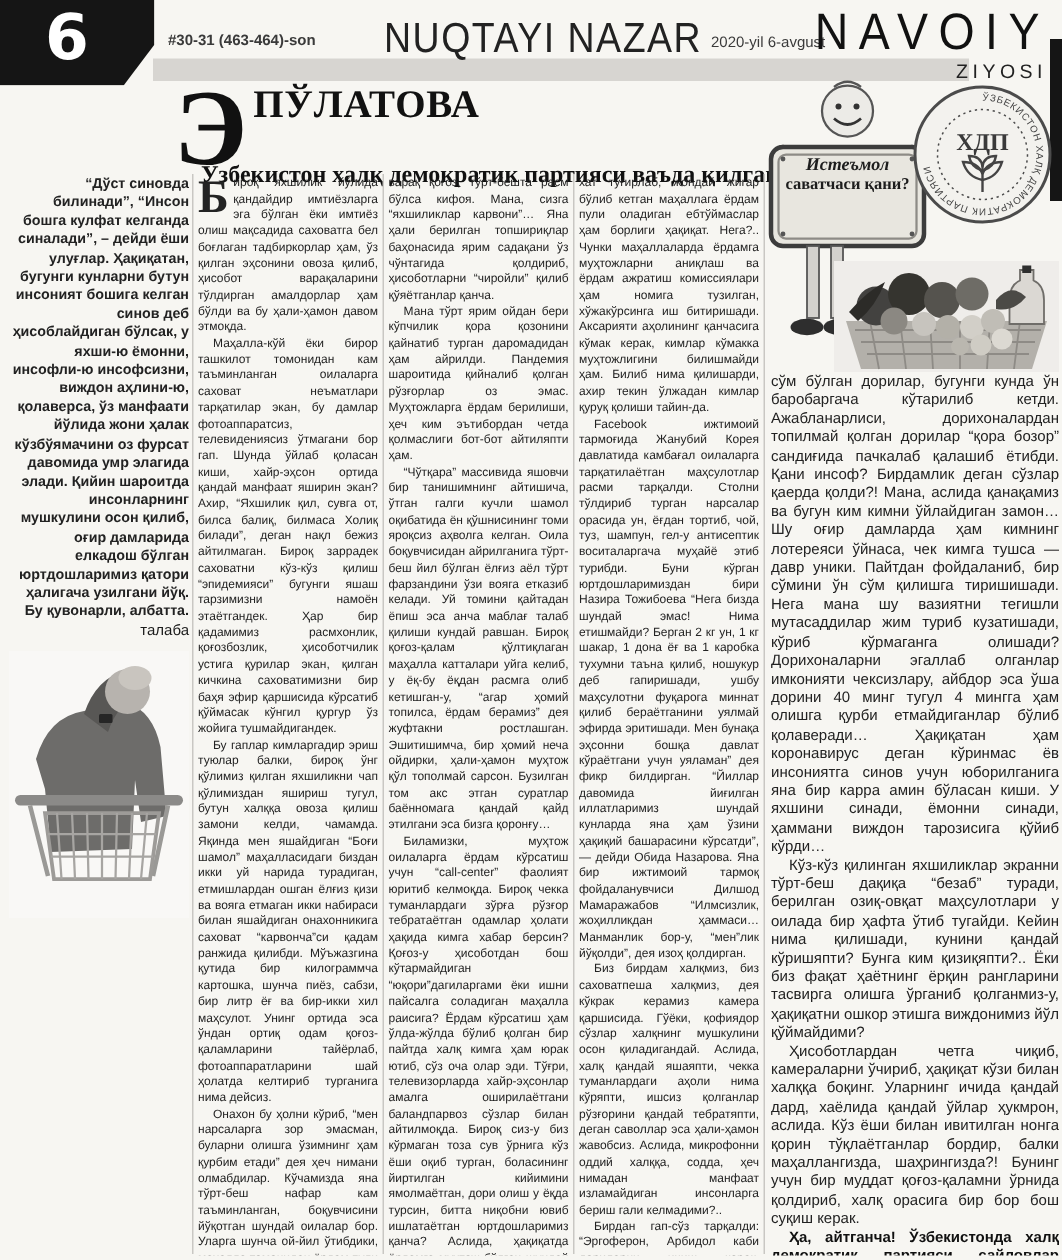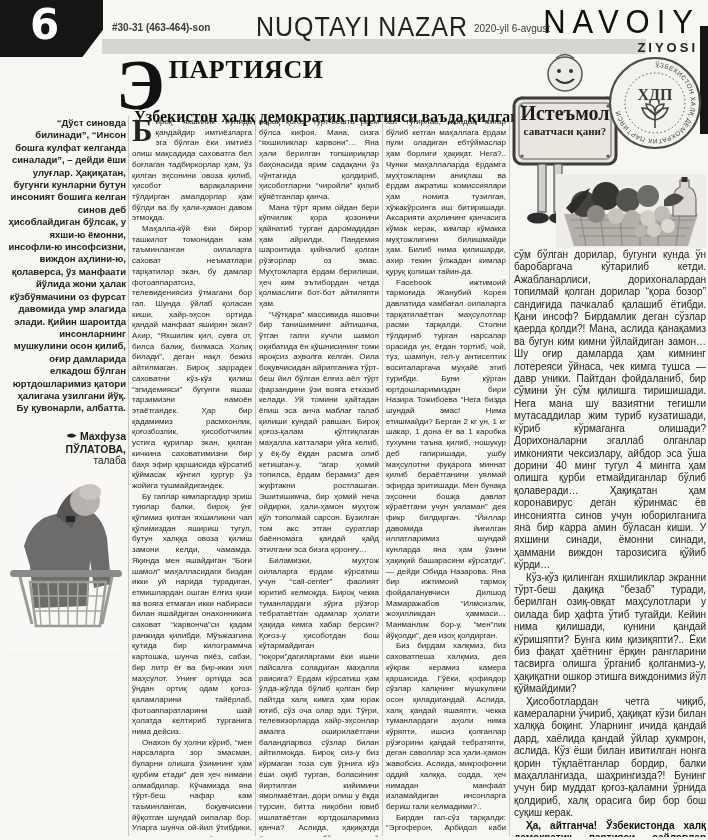--- a/index.html
+++ b/index.html
@@ -10,21 +10,21 @@
   .pagenum-box{position:absolute;left:0;top:0;width:103px;height:57px;background:#151515;
         clip-path:polygon(0 0,100% 0,100% 52%,80% 100%,0 100%);}
   .pagenum{position:absolute;left:30px;top:0px;color:#fff;font-size:42px;font-weight:bold;
         font-family:"DejaVu Sans",sans-serif;}
   .issue{position:absolute;left:112px;top:22px;font-size:10px;color:#3a3a3a;font-weight:bold;}
   .section-title{position:absolute;left:256px;top:10px;font-size:25px;letter-spacing:1px;color:#222;
         font-family:"Liberation Sans",sans-serif;transform:scaleY(1.12);transform-origin:top left;}
   .date{position:absolute;left:474px;top:23px;font-size:10px;color:#3a3a3a;}
   .masthead{position:absolute;right:8px;top:2px;font-size:31px;letter-spacing:7px;color:#111;
         font-weight:500;transform:scaleY(1.1);transform-origin:top right;}
-  .masthead2{position:absolute;right:10px;top:40px;font-size:13px;font-weight:bold;letter-spacing:3px;color:#222;}
+  .masthead2{position:absolute;right:10px;top:40px;font-size:13px;font-weight:normal;letter-spacing:3px;color:#222;}
   .edge-strip{position:absolute;left:700px;top:26px;width:8px;height:108px;background:#151515;}
   
   .headline{position:absolute;left:116px;top:56px;width:402px;font-family:"Liberation Serif",serif;color:#111;}
   .dropcap-big{float:left;font-size:72px;line-height:58px;font-weight:bold;margin-right:4px;}
   .hl-line{font-size:26px;font-weight:bold;line-height:27px;letter-spacing:.5px;}
   .subtitle{position:absolute;left:134px;top:108px;width:386px;font-family:"Liberation Serif",serif;
         font-size:16px;font-weight:bold;color:#111;}
   
   .left-rail{position:absolute;left:6px;top:117px;width:120px;text-align:right;}
   .lead-text{font-size:9.5px;line-height:12.4px;font-weight:bold;color:#222;}
@@ -43,21 +43,21 @@
         font-family:"Liberation Serif",serif;}
   .col4{position:absolute;left:514px;top:249px;width:192px;height:588px;overflow:hidden;
         font-size:10px;line-height:12.4px;text-align:justify;color:#222;}
   .col4 p{margin:0;text-indent:12px;}
   .col4 p.first{text-indent:0;}
   .col4 p.boldp{font-weight:bold;color:#101010;}
   
   .mascot{position:absolute;left:510px;top:50px;width:110px;height:185px;}
   .sign-text{position:absolute;left:514px;top:102px;width:102px;text-align:center;
         font-family:"Liberation Serif",serif;font-weight:bold;color:#1d1d1d;}
-  .sign-text .l1{font-size:20px;}
+  .sign-text .l1{font-size:12px;font-style:italic;}
   .sign-text .l2{font-size:11px;}
   .emblem{position:absolute;left:608px;top:56px;width:94px;height:94px;}
   .basket{position:absolute;left:556px;top:174px;width:150px;height:74px;}
 </style>
 </head>
 <body>
 
 <div class="page">
 
   <div class="band"></div>
@@ -65,27 +65,26 @@
   <div class="pagenum">6</div>
   <div class="issue">#30-31 (463-464)-son</div>
   <div class="section-title">NUQTAYI NAZAR</div>
   <div class="date">2020-yil  6-avgust</div>
   <div class="masthead">NAVOIY</div>
   <div class="masthead2">ZIYOSI</div>
   <div class="edge-strip"></div>
 
   <div class="headline">
     <span class="dropcap-big">Э</span>
-    <div class="hl-line">ПАРТИЯСИ</div>
+    <div class="hl-line">ПЎЛАТОВА</div>
   </div>
   <div class="subtitle">Ўзбекистон халқ демократик партияси ваъда қилган</div>
 
   <div class="left-rail">
     <div class="lead-text">“Дўст синовда билинади”, “Инсон бошга кулфат келганда синалади”, – дейди ёши улуғлар. Ҳақиқатан, бугунги кунларни бутун инсоният бошига келган синов деб ҳисоблайдиган бўлсак, у яхши-ю ёмонни, инсофли-ю инсофсизни, виждон аҳлини-ю, қолаверса, ўз манфаати йўлида жони ҳалак кўзбўямачини оз фурсат давомида умр элагида элади. Қийин шароитда инсонларнинг мушкулини осон қилиб, оғир дамларида елкадош бўлган юртдошларимиз қатори ҳалигача узилгани йўқ. Бу қувонарли, албатта.</div>
-    <div class="author-line"><span class="pen">✒</span><span>Махфуза ПЎЛАТОВА,</span></div>
     <div class="author-role">талаба</div>
     <div class="man-photo">
       <svg width="120" height="178" viewBox="0 0 120 178" xmlns="http://www.w3.org/2000/svg">
         <rect width="120" height="178" fill="#f9f8f6"></rect>
         <path d="M18 72 Q26 44 50 40 L78 34 Q96 40 101 64 L105 110 L88 114 L84 86 L82 132 L28 134 L24 92 Z" fill="#6d6c6a"></path>
         <path d="M50 42 Q58 18 78 13 L90 27 Q72 35 66 54 Z" fill="#585755"></path>
         <circle cx="79" cy="27" r="15" fill="#b7b3ae"></circle>
         <ellipse cx="84" cy="18" rx="11" ry="8" fill="#c9c5bf"></ellipse>
         <rect x="60" y="42" width="9" height="6" rx="1" fill="#262626"></rect>
         <rect x="4" y="96" width="112" height="7" rx="3.5" fill="#8b8a88"></rect>

